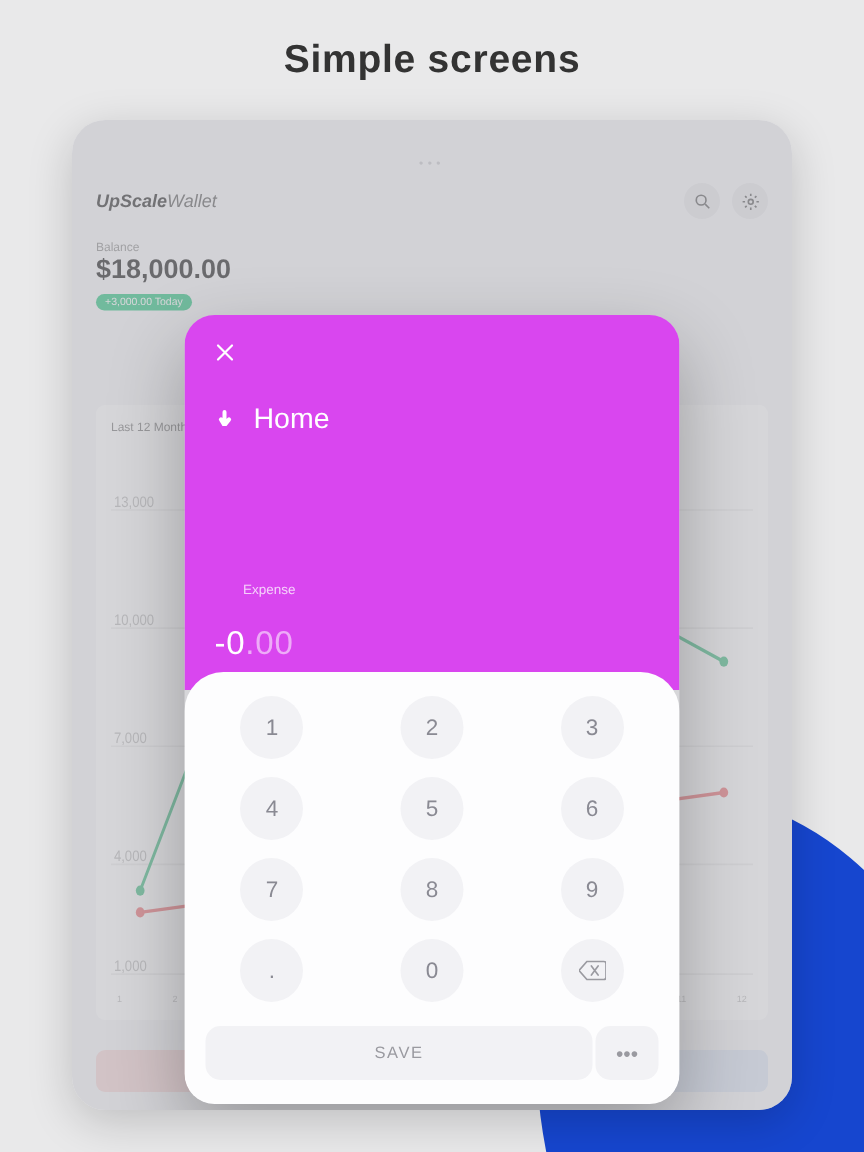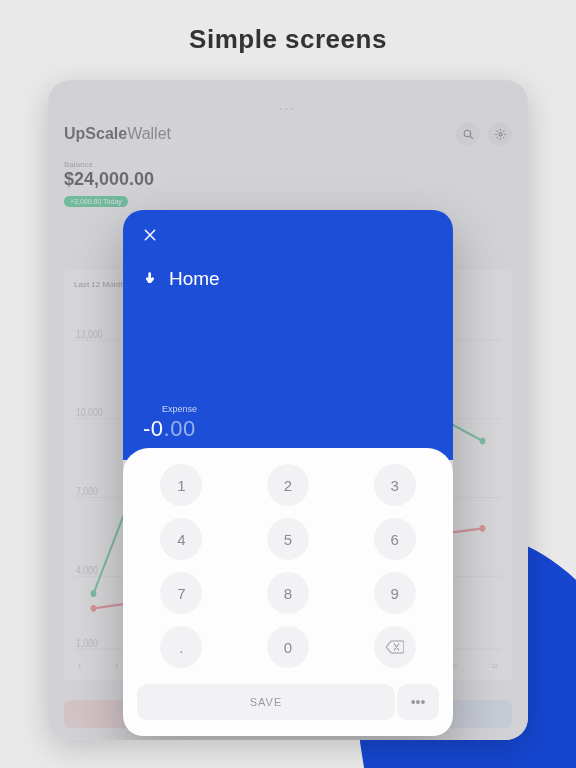--- a/index.html
+++ b/index.html
@@ -33,21 +33,21 @@
   .statusbar .right { display: flex; align-items: center; gap: 4px; }
   .wifi { width: 10px; height: 8px; }
   .battery { width: 16px; height: 8px; border: 1px solid #222; border-radius: 2px; position: relative; }
   .battery::after { content: ""; position: absolute; right: -2px; top: 2px; width: 1px; height: 3px; background: #222; border-radius: 1px; }
   .battery i { display: block; width: 100%; height: 100%; background: #222; border-radius: 1px; }
 
   .dots { position: absolute; top: 24px; left: 50%; transform: translateX(-50%); color: #c8c8cc; letter-spacing: 3px; font-size: 8px; }
 
   
   .app-header { position: absolute; top: 42px; left: 0; right: 0; padding: 0 16px; display: flex; justify-content: space-between; align-items: center; }
-  .app-title { font-size: 16px; color: #555; font-weight: 400; }
+  .app-title { font-size: 12px; color: #555; font-weight: 400; font-style: italic; }
   .app-title b { color: #222; font-weight: 600; }
   .hdr-icons { display: flex; gap: 8px; }
   .circ-btn { width: 24px; height: 24px; border-radius: 50%; background: #e8e8ec; display: flex; align-items: center; justify-content: center; color: #555; }
   .circ-btn svg { width: 13px; height: 13px; }
 
   
   .balance-block { position: absolute; top: 80px; left: 16px; }
   .balance-lbl { font-size: 8px; color: #888; margin-bottom: 0; }
   .balance-val { font-size: 18px; font-weight: 700; color: #111; }
   .today-pill { display: inline-block; margin-top: 6px; background: #21c07a; color: #fff; font-size: 7px; padding: 2px 6px; border-radius: 8px; }
@@ -69,27 +69,27 @@
   .dim { position: absolute; inset: 0; background: rgba(180,180,185,.55); z-index: 10; }
   .modal {
     position: absolute; z-index: 20;
     left: 50%; transform: translateX(-50%);
     top: 130px;
     width: 330px;
     border-radius: 20px;
     overflow: hidden;
     box-shadow: 0 20px 50px rgba(0,0,0,.28);
   }
-  .modal-top { background: #1d4ed8; color: #fff; padding: 18px 20px 22px; height: 250px; position: relative; }
+  .modal-top { background: #d946ef; color: #fff; padding: 18px 20px 22px; height: 250px; position: relative; }
   .close-x { font-size: 16px; color: #fff; cursor: pointer; }
   .cat-row { display: flex; align-items: center; gap: 10px; margin-top: 22px; }
   .cat-row .tap-icon { width: 16px; height: 16px; }
   .cat-row span { font-size: 19px; font-weight: 400; }
   .exp-block { position: absolute; left: 20px; bottom: 18px; }
-  .exp-lbl { font-size: 9px; color: rgba(255,255,255,.75); margin-bottom: 2px; padding-left: 19px; }
+  .exp-lbl { font-size: 9px; color: rgba(255,255,255,.75); margin-bottom: 18px; padding-left: 19px; }
   .exp-val { font-size: 22px; font-weight: 400; letter-spacing: .5px; }
   .exp-val .dim-part { color: rgba(255,255,255,.55); }
 
   .keypad { background: #fdfdfe; padding: 16px 14px 16px; border-radius: 26px 26px 20px 20px; margin-top: -12px; position: relative; }
   .key-grid { display: grid; grid-template-columns: repeat(3, 1fr); gap: 12px 18px; justify-items: center; }
   .key { width: 42px; height: 42px; border-radius: 50%; background: #f2f2f5; display: flex; align-items: center; justify-content: center; font-size: 15px; color: #8a8a93; cursor: pointer; }
   .key.del svg { width: 18px; height: 14px; }
 
   .save-row { display: flex; gap: 2px; margin-top: 16px; }
   .save-btn { flex: 1; height: 36px; border-radius: 10px; background: #f2f2f5; color: #9a9aa0; font-size: 11px; letter-spacing: 1px; display: flex; align-items: center; justify-content: center; cursor: pointer; }
@@ -122,21 +122,21 @@
         <svg viewBox="0 0 24 24">
             <circle cx="12" cy="12" r="3" fill="none" stroke="#555" stroke-width="2"></circle>
             <path d="M12 2v3M12 19v3M2 12h3M19 12h3M5 5l2 2M17 17l2 2M19 5l-2 2M7 17l-2 2" stroke="#555" stroke-width="2"></path>
           </svg>
       </div>
     </div>
   </div>
 
   <div class="balance-block">
     <div class="balance-lbl">Balance</div>
-    <div class="balance-val">$24,000.00</div>
+    <div class="balance-val">$18,000.00</div>
     <div class="today-pill">+3,000.00 Today</div>
   </div>
 
   <div class="chart-area">
     <div class="chart-title">Last 12 Months Expenses</div>
     <svg class="chart-svg" viewBox="0 0 440 320" preserveAspectRatio="none">
       <g stroke="#eee" stroke-width="1">
         <line x1="0" y1="40" x2="440" y2="40"></line>
           <line x1="0" y1="110" x2="440" y2="110"></line>
         <line x1="0" y1="180" x2="440" y2="180"></line>

